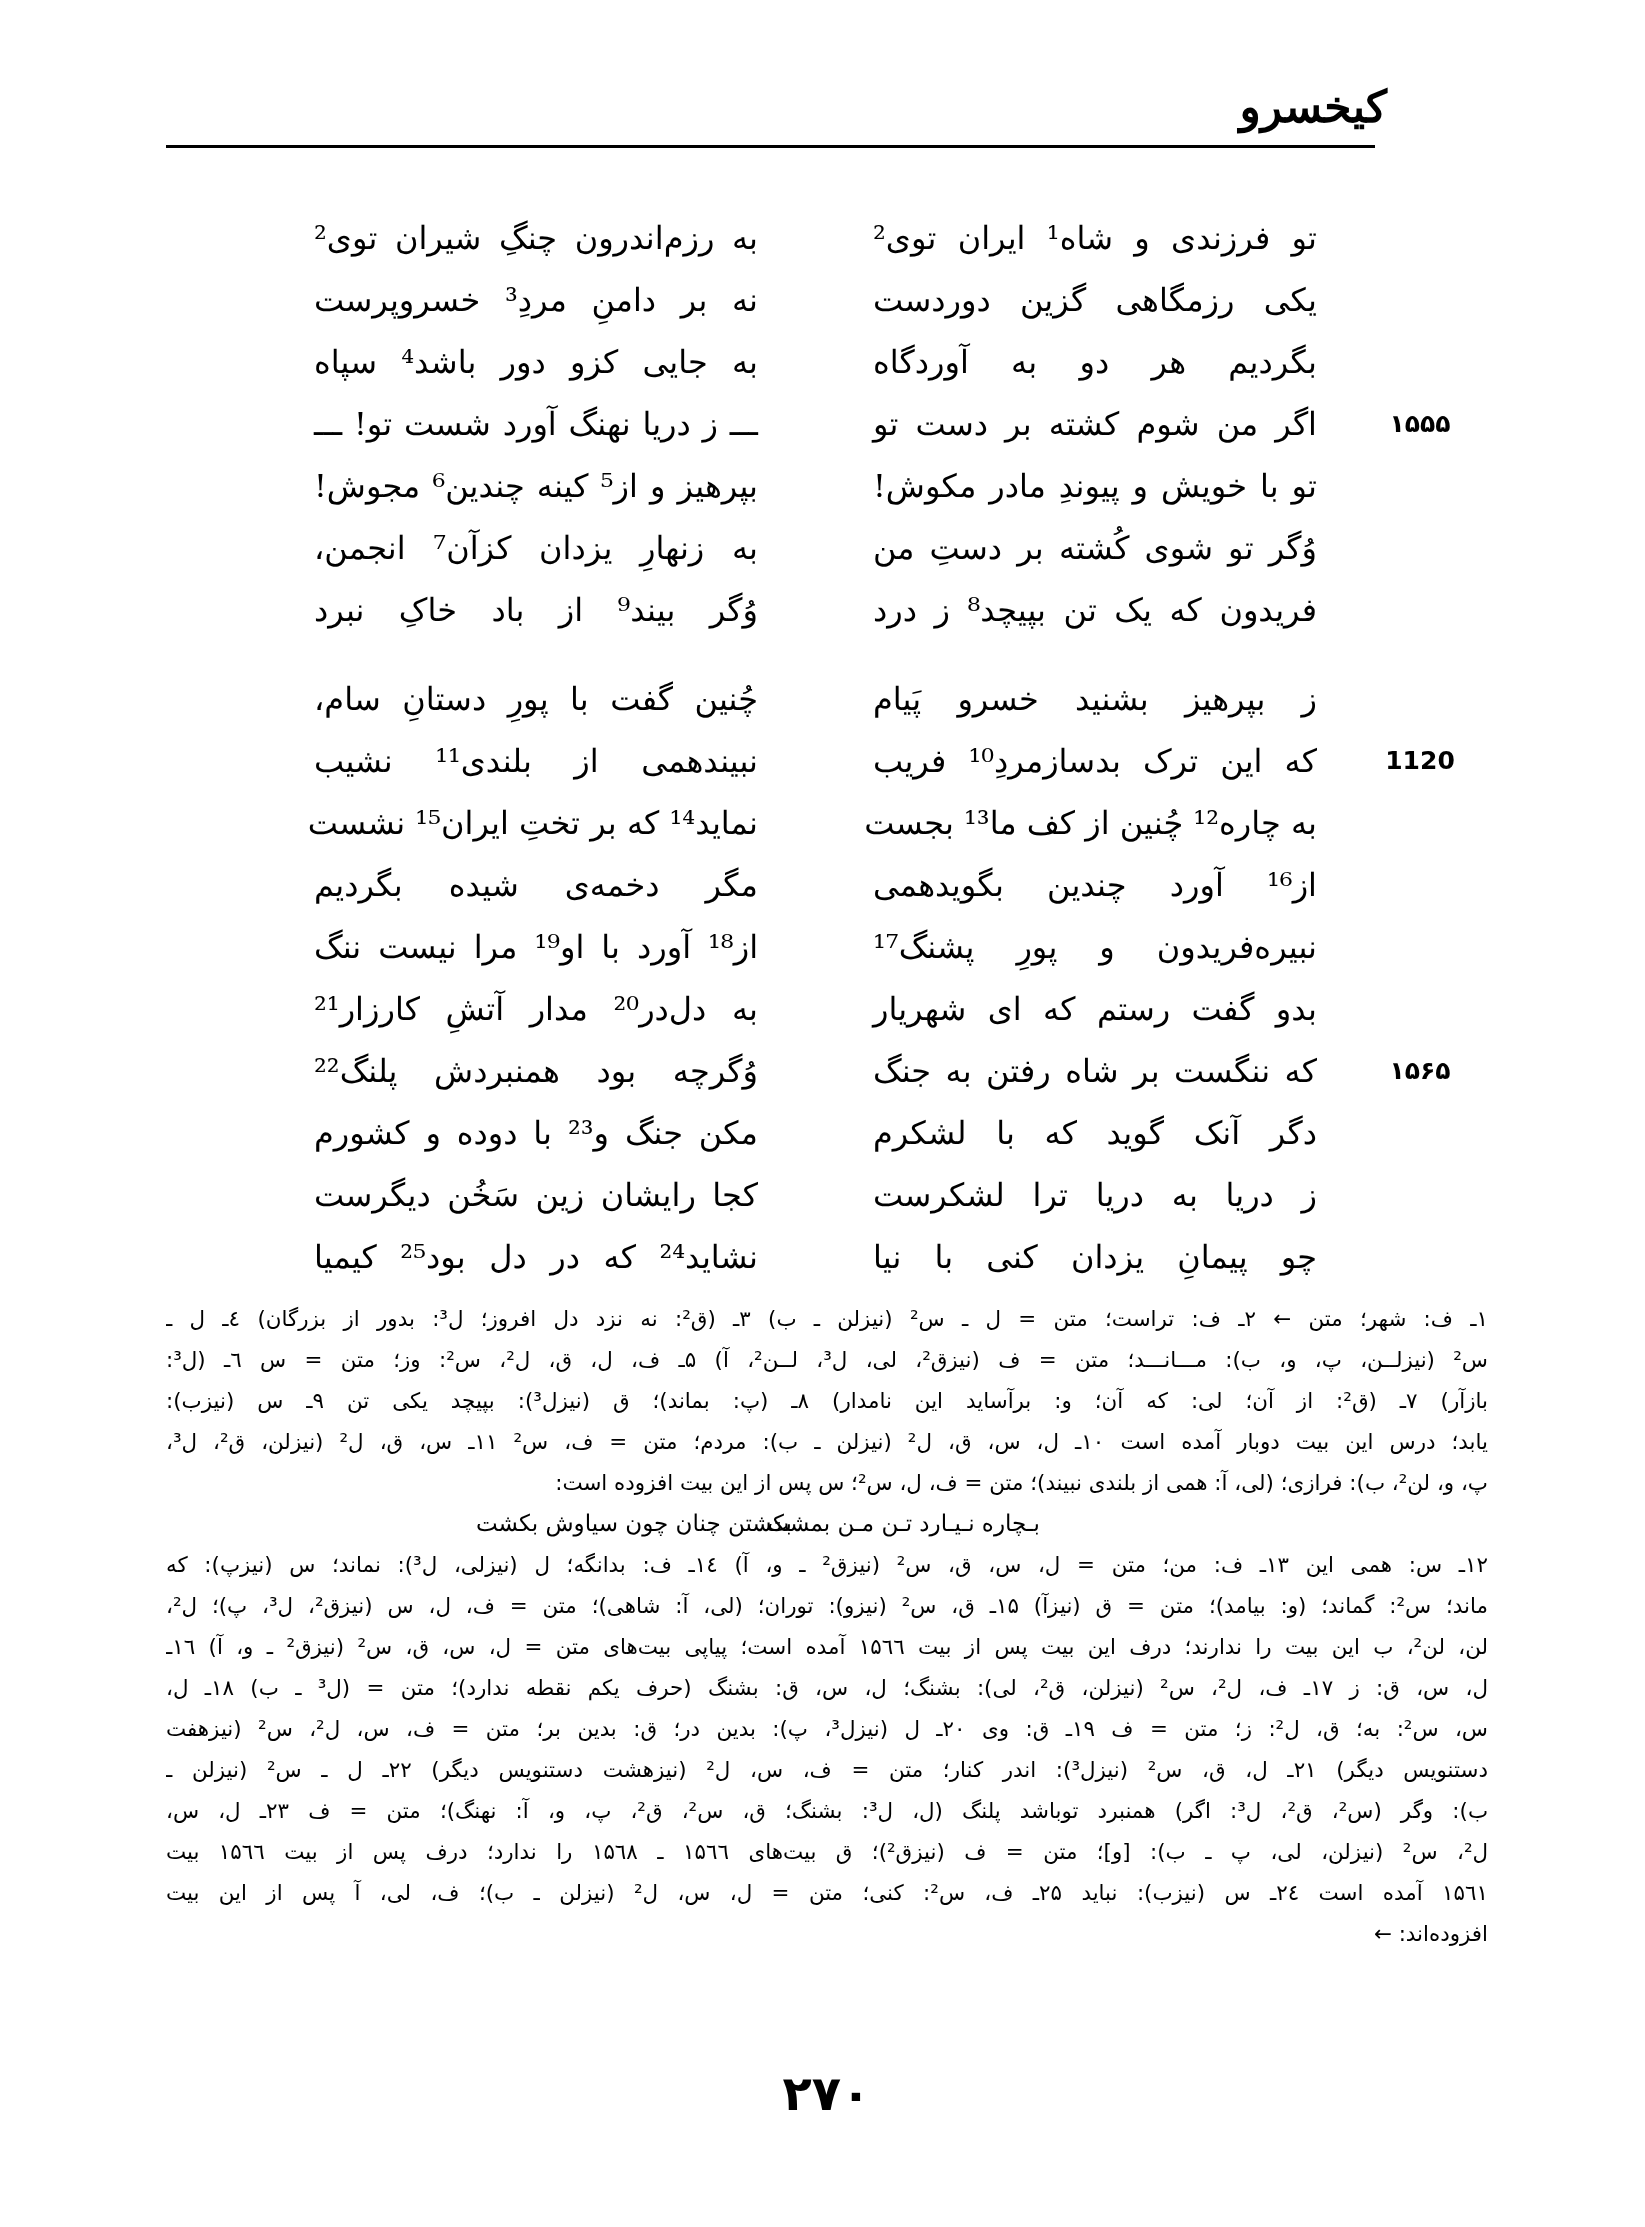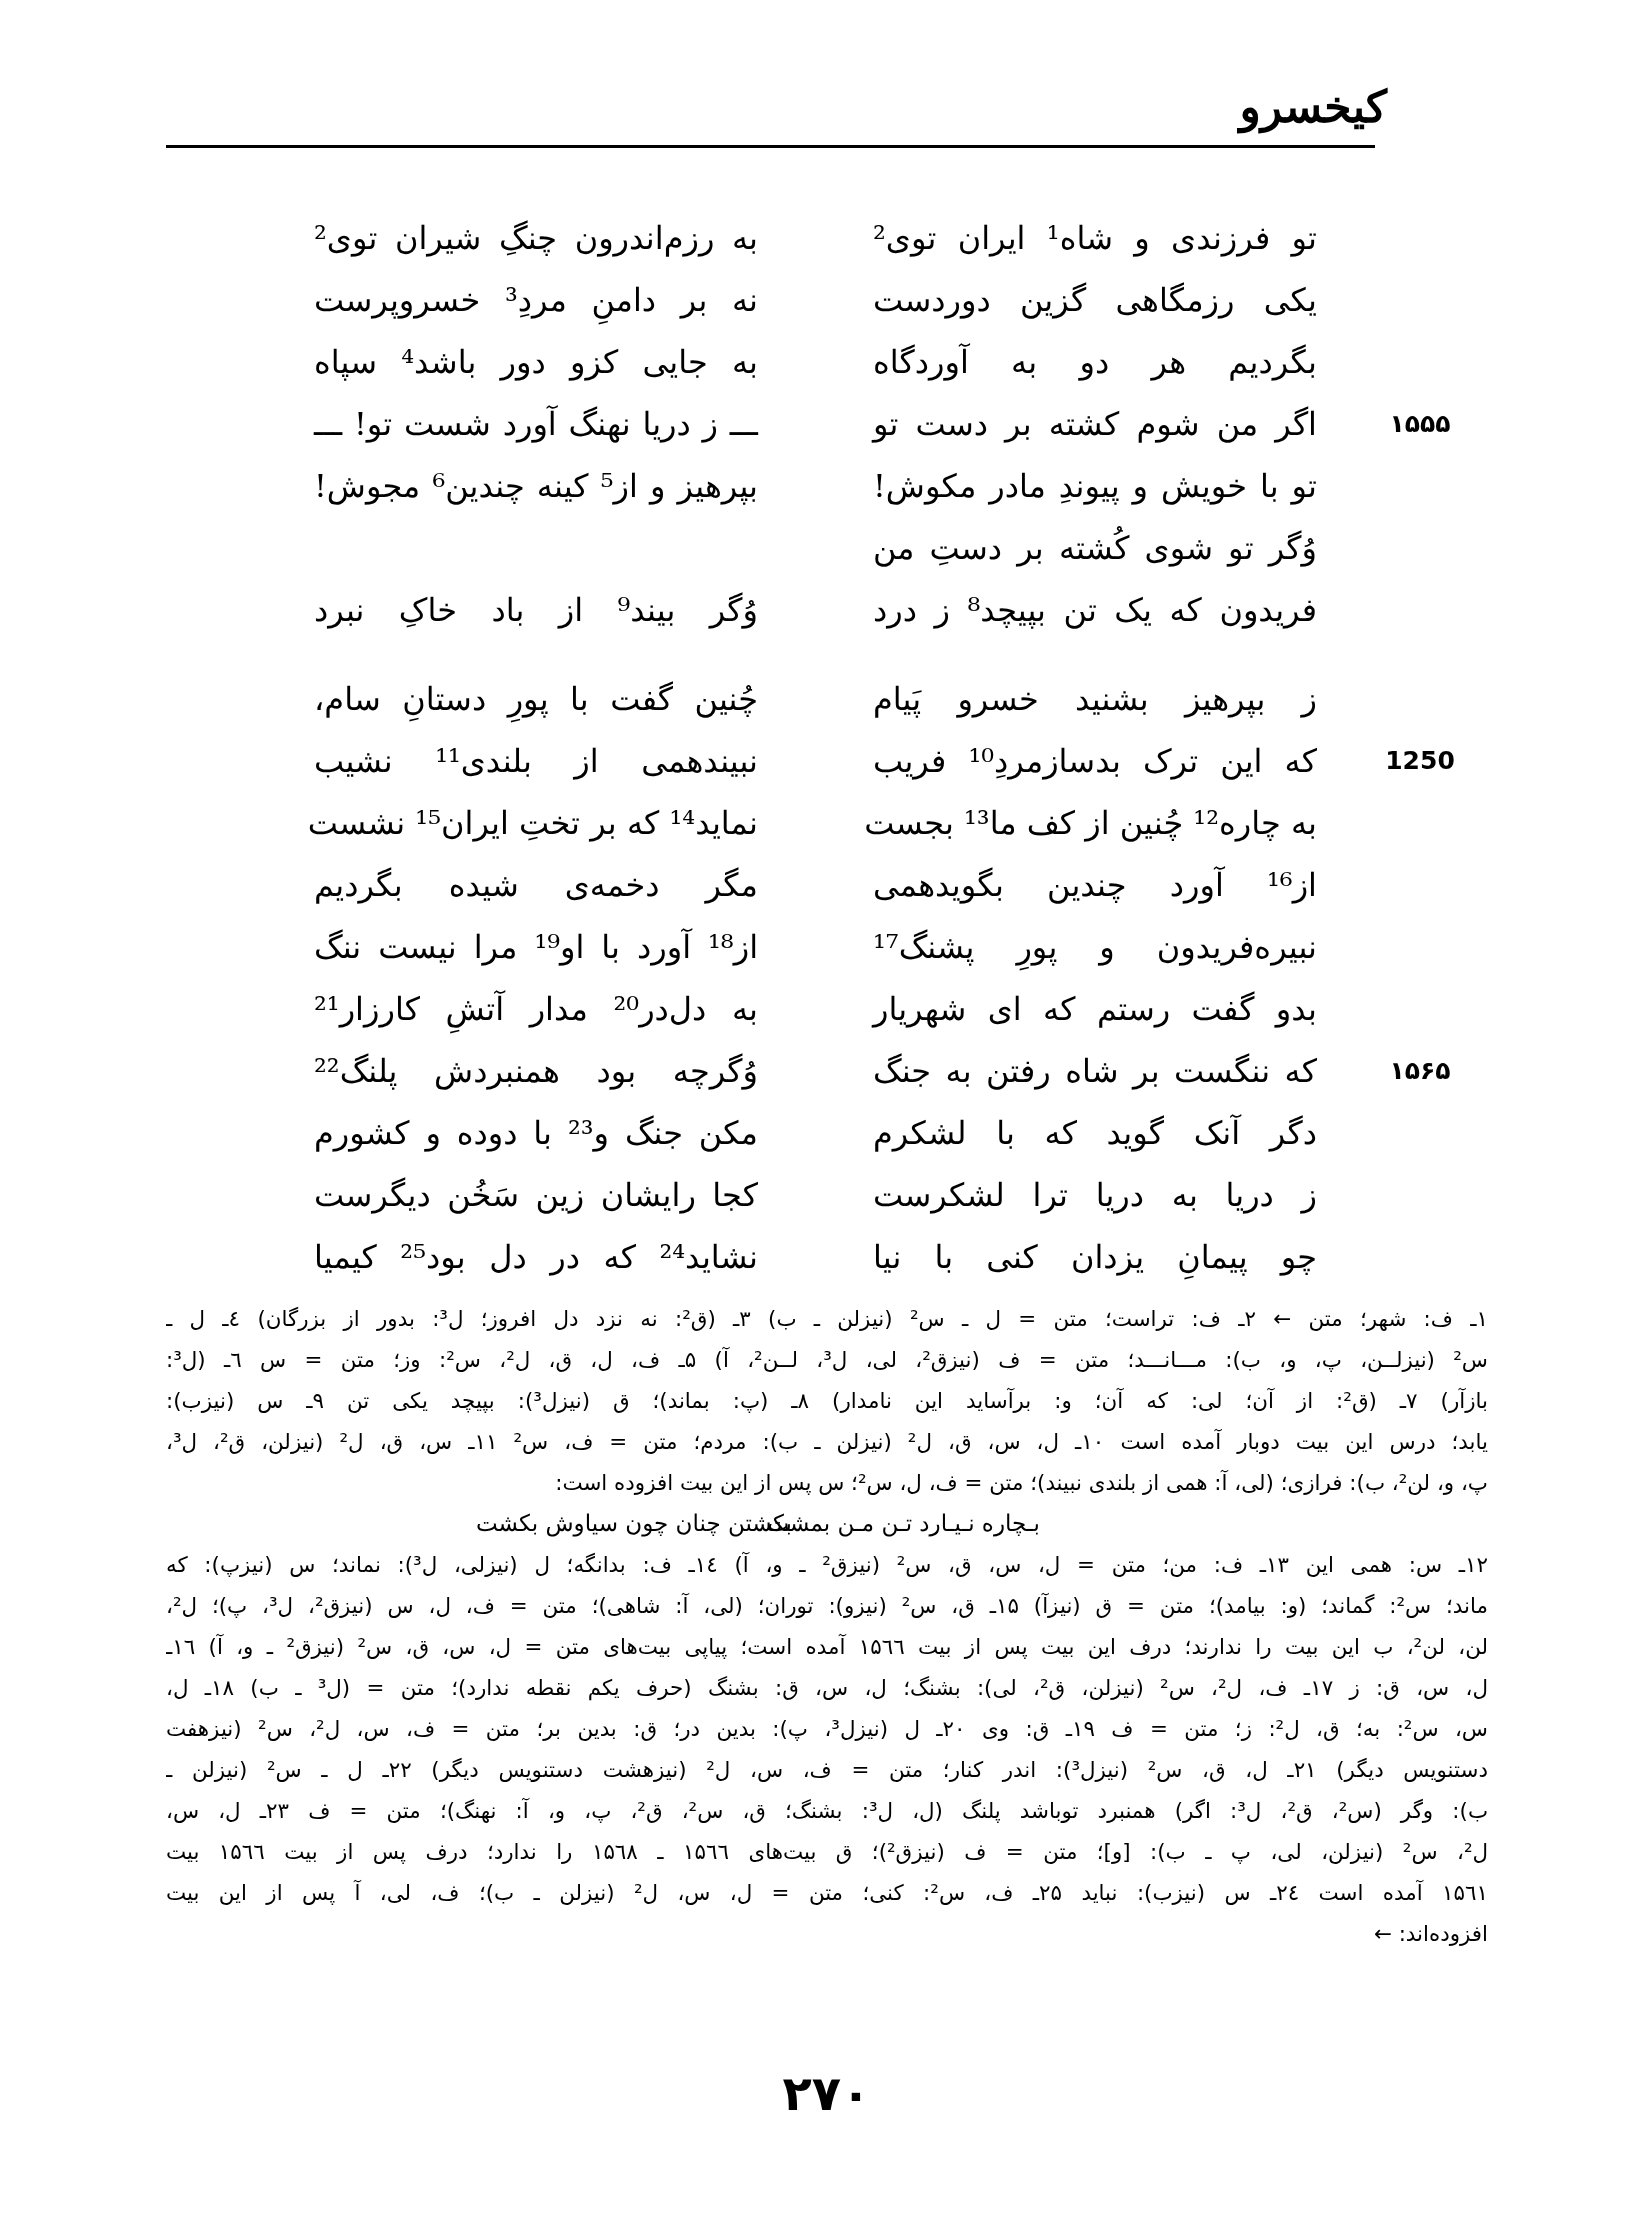--- a/index.html
+++ b/index.html
@@ -47,34 +47,35 @@
       <span class="verse-num">۱۵۵۵</span>
       <span class="hemistich hemi-right">اگر من شوم کشته بر دست تو</span>
       <span class="hemistich hemi-left">ـــ ز دریا نهنگ آورد شست تو! ـــ</span>
     </div>
     <div class="verse-row" style="top:455px">
       <span class="hemistich hemi-right">تو با خویش و پیوندِ مادر مکوش!</span>
       <span class="hemistich hemi-left">بپرهیز و از⁵ کینه چندین⁶ مجوش!</span>
     </div>
     <div class="verse-row" style="top:517px">
       <span class="hemistich hemi-right">وُگر تو شوی کُشته بر دستِ من</span>
+      <span class="hemistich hemi-left">به زنهارِ یزدان کزآن⁷ انجمن،</span>
     </div>
     <div class="verse-row" style="top:579px">
       <span class="hemistich hemi-right">فریدون که یک تن بپیچد⁸ ز درد</span>
       <span class="hemistich hemi-left">وُگر بیند⁹ از باد خاکِ نبرد</span>
     </div>
   </div>
 
   <div class="stanza">
     <div class="verse-row" style="top:668px">
       <span class="hemistich hemi-right">ز بپرهیز بشنید خسرو پَیام</span>
       <span class="hemistich hemi-left">چُنین گفت با پورِ دستانِ سام،</span>
     </div>
     <div class="verse-row" style="top:730px">
-      <span class="verse-num">1250</span>
+      <span class="verse-num">1120</span>
       <span class="hemistich hemi-right">که این ترک بدسازمردِ¹⁰ فریب</span>
       <span class="hemistich hemi-left">نبیندهمی از بلندی¹¹ نشیب</span>
     </div>
     <div class="verse-row" style="top:792px">
       <span class="hemistich hemi-right">به چاره¹² چُنین از کف ما¹³ بجست</span>
       <span class="hemistich hemi-left">نماید¹⁴ که بر تختِ ایران¹⁵ نشست</span>
     </div>
     <div class="verse-row" style="top:854px">
       <span class="hemistich hemi-right">از¹⁶ آورد چندین بگویدهمی</span>
       <span class="hemistich hemi-left">مگر دخمه‌ی شیده بگردیم</span>

